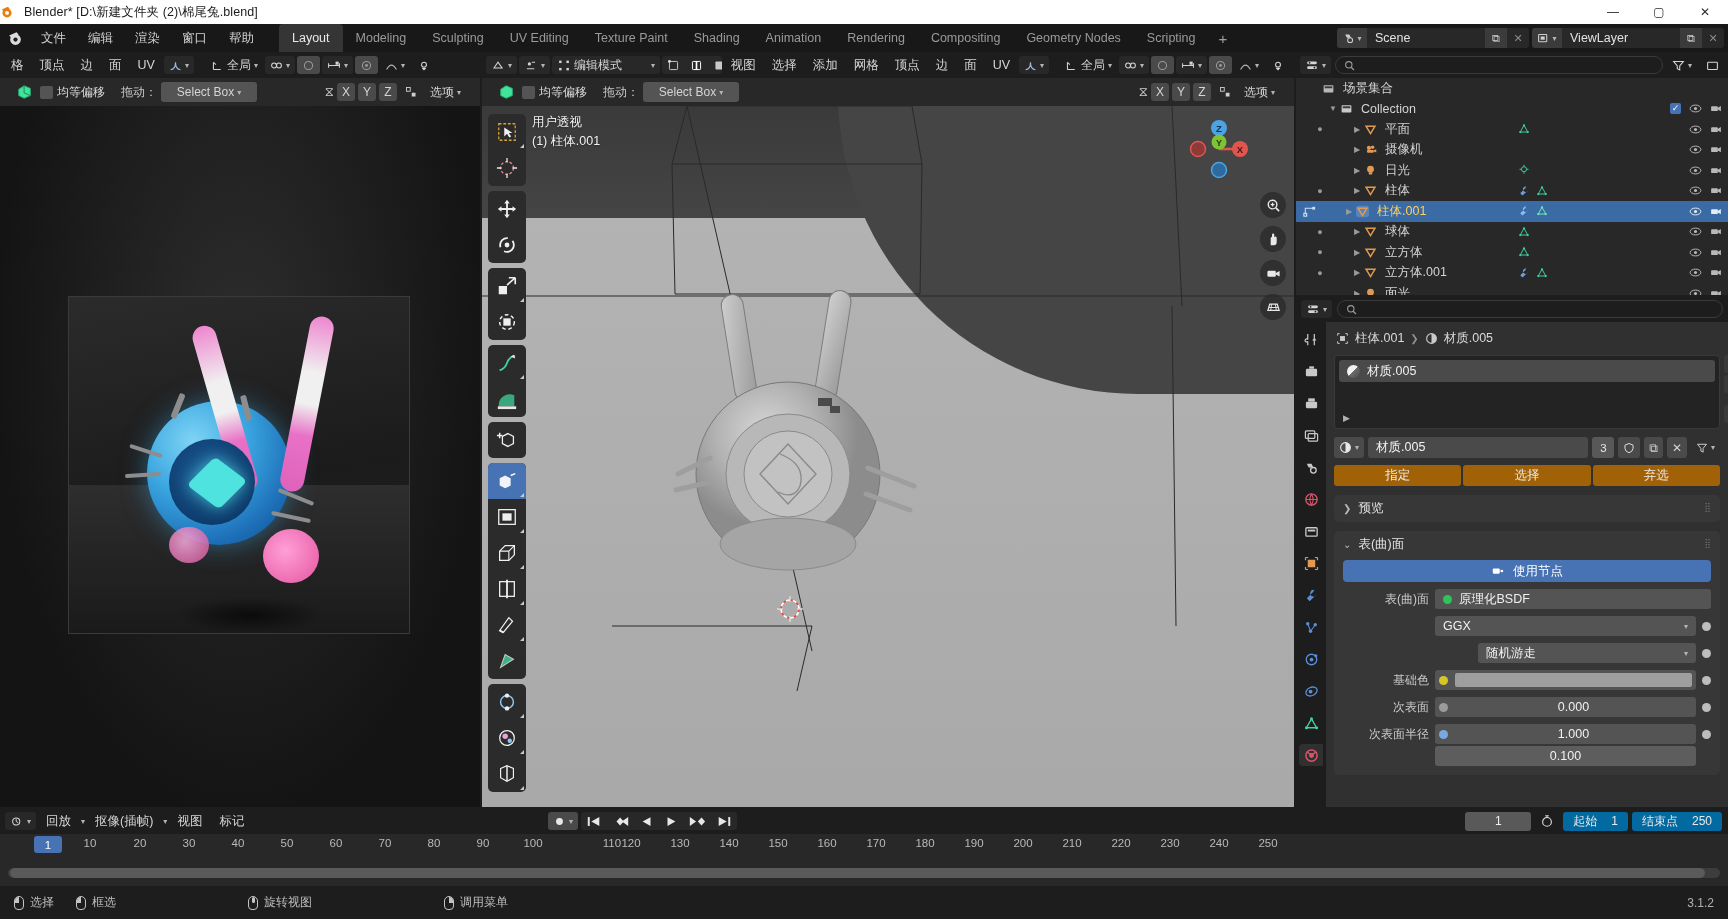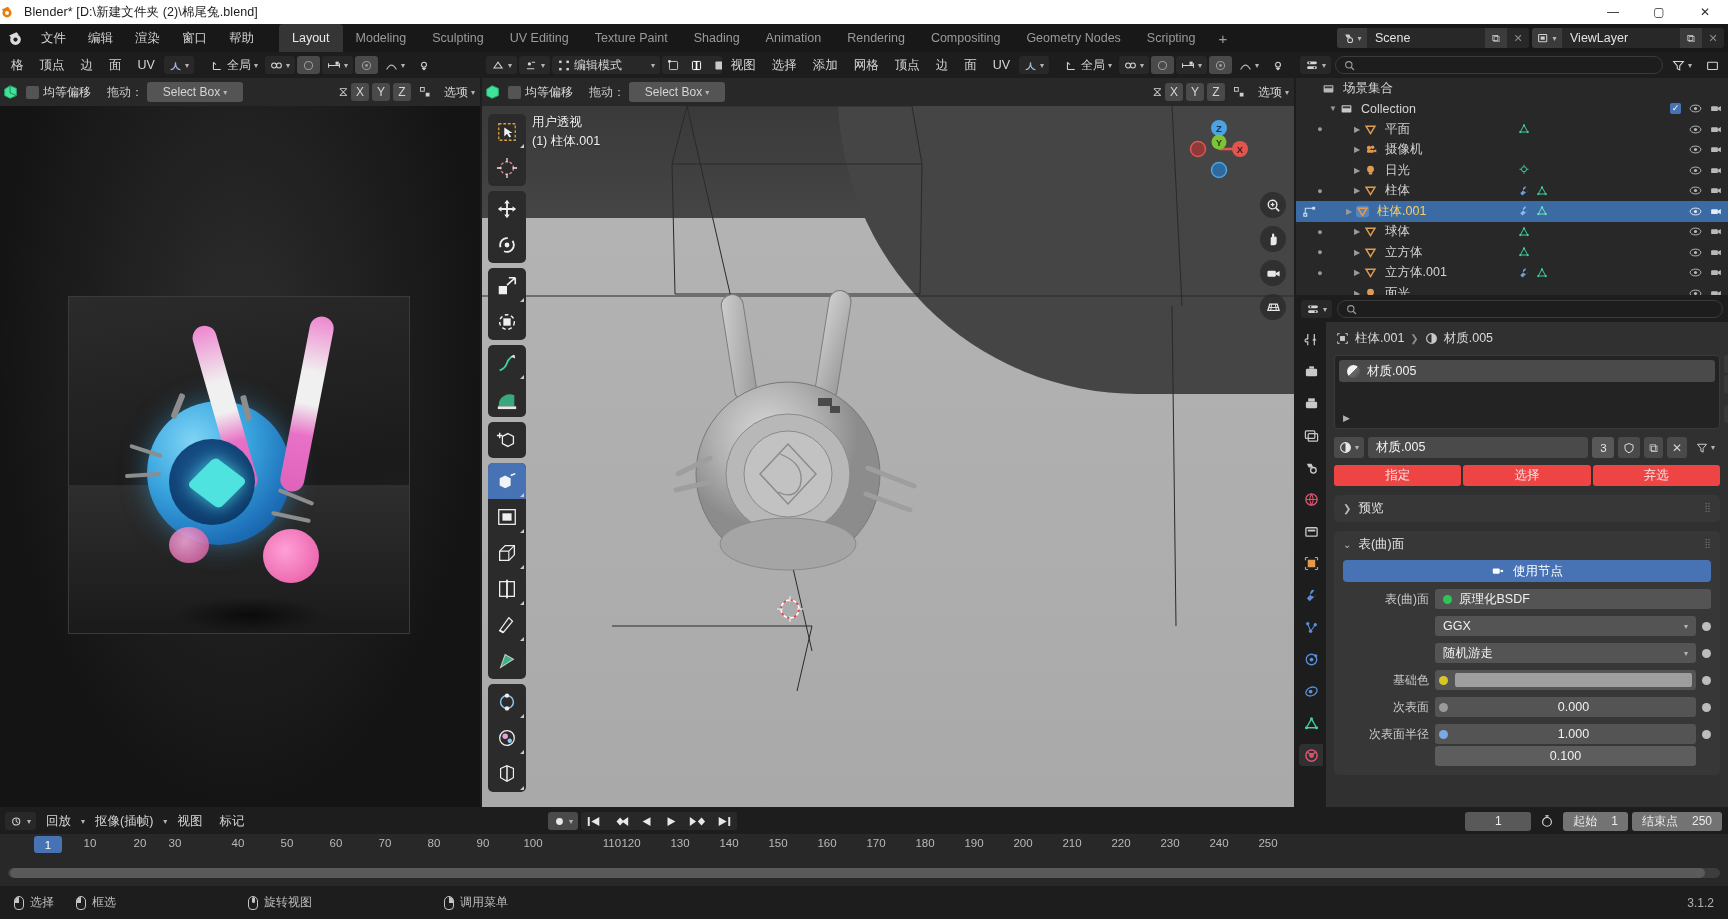--- a/index.html
+++ b/index.html
@@ -56,21 +56,21 @@
   .hbtn.pressed{ background:#4a4a4a; }
   .htext{ padding:0 7px; color:#d5d5d5; font-size:12.5px; white-space:nowrap; }
   .sep{ width:8px; }
   .caret{ font-size:8px; color:#b4b4b4; }
   .grp{ display:flex; align-items:center; background:#282828; border-radius:3px; overflow:hidden; }
   .grp .hbtn{ border-radius:0; background:transparent; }
 
   
   #leftEditor{ left:0; top:52px; width:480px; height:755px; background:#1f1f1f; }
   #leftEditor .ed-header{ height:26px; }
-  .subhdr{ height:28px; background:#282828; display:flex; align-items:center; gap:4px; padding:0 0;}
+  .subhdr{ height:28px; background:#282828; display:flex; align-items:center; gap:4px; padding:0 14px;}
   .preview-body{ position:absolute; left:0; top:54px; right:0; bottom:0;
     background:radial-gradient(ellipse at 50% 35%, #2d2d2d 0%, #141414 72%); overflow:hidden;}
   .render-frame{ position:absolute; left:68px; top:190px; width:342px; height:338px;
     background:linear-gradient(170deg,#2b2b2b,#1b1b1b 55%,#242424);
     border:1px solid #3a3a3a; overflow:hidden;}
   .rf-floor{ position:absolute; left:0; right:0; bottom:0; height:44%;
     background:linear-gradient(180deg,#2e2e2e,#1a1a1a); }
   .ball{ position:absolute; left:78px; top:104px; width:144px; height:144px; border-radius:50%;
     background:radial-gradient(circle at 32% 28%, #7fd4f5 0%, #3aa6e0 38%, #1d6fb8 72%, #104a86 100%);
     box-shadow:0 0 26px rgba(58,166,224,.5); }
@@ -156,21 +156,21 @@
   .matlist .expander{ position:absolute; left:8px; bottom:5px; color:#b0b0b0; font-size:9px;}
   .matside{ position:absolute; right:-28px; top:0; width:24px; display:flex; flex-direction:column; gap:2px;}
   .sbtn{ height:18px; display:flex; align-items:center; justify-content:center;
          color:#cfcfcf; font-size:12px; background:#3a3a3a; border-radius:3px;}
   .rowline{ display:flex; align-items:center; gap:4px; margin-top:8px; }
   .idfield{ flex:1; height:21px; background:#4a4a4a; border-radius:3px; display:flex; align-items:center;
             padding:0 8px; font-size:12.5px; color:#f2f2f2;}
   .cntbadge{ height:21px; min-width:22px; background:#585858; border-radius:3px; display:flex;
              align-items:center; justify-content:center; font-size:11.5px; color:#e8e8e8;}
   .btn3{ display:flex; gap:2px; margin-top:7px; }
-  .btn3 > div{ flex:1; height:21px; background:#ef4444; border-radius:3px; display:flex;
+  .btn3 > div{ flex:1; height:21px; background:#a16207; border-radius:3px; display:flex;
                align-items:center; justify-content:center; font-size:12.5px; color:#eaeaea;}
   .panel{ margin-top:9px; background:#373737; border-radius:5px; padding:5px 9px; position:relative;}
   .panel-hdr{ display:flex; align-items:center; gap:7px; font-size:12.5px; color:#e3e3e3;}
   .dots{ position:absolute; right:8px; top:7px; color:#6e6e6e; font-size:9px; letter-spacing:1px;}
   .usenodes{ margin-top:7px; height:22px; background:#4772b3; border-radius:4px; display:flex;
              align-items:center; justify-content:center; gap:8px; color:#fff; font-size:12.5px;}
   .prow{ display:flex; align-items:center; margin-top:7px; gap:6px; }
   .plabel{ width:86px; text-align:right; font-size:12px; color:#c9c9c9; }
   .pfield{ flex:1; height:20px; background:#545454; border-radius:3px; display:flex; align-items:center;
            gap:7px; padding:6px 8px; font-size:12.5px; color:#f0f0f0;}
@@ -180,21 +180,21 @@
   .socket{ width:9px; height:9px; border-radius:50%; background:#bdbdbd; flex:none;}
   .swatch{ flex:1; height:14px; background:#9e9e9e; border-radius:2px;}
 
   
   #timeline{ left:0; top:808px; width:1728px; height:78px; background:#282828;}
   .tl-hdr{ height:26px; background:#1d1d1d; display:flex; align-items:center; gap:3px; padding:0 5px;}
   .tl-center{ position:absolute; left:548px; top:0; height:26px; display:flex; align-items:center; gap:3px;}
   .tl-right{ position:absolute; right:6px; top:0; height:26px; display:flex; align-items:center; gap:4px;}
   .numfield{ height:19px; min-width:66px; background:#595959; border-radius:3px; display:flex;
              align-items:center; justify-content:center; font-size:12px; color:#f0f0f0; padding:0 10px;}
-  .lblfield{ height:19px; background:#737373; border-radius:3px; display:flex; align-items:center;
+  .lblfield{ height:19px; background:#0369a1; border-radius:3px; display:flex; align-items:center;
              gap:14px; padding:0 10px; font-size:12px; color:#eaeaea;}
   .tl-ruler{ position:absolute; left:0; top:26px; right:0; height:22px; background:#282828;}
   .tick{ position:absolute; top:3px; font-size:11.5px; color:#b9b9b9; transform:translateX(-50%);}
   .playhead{ position:absolute; top:2px; width:28px; height:17px; background:#4772b3;
              border-radius:3px; display:flex; align-items:center; justify-content:center;
              color:#fff; font-size:11.5px;}
   .tl-scroll{ position:absolute; left:8px; right:8px; bottom:8px; height:10px;
               background:#3d3d3d; border-radius:5px;}
   .tl-scroll .thumb{ position:absolute; left:2px; width:99%; height:10px; background:#5a5a5a; border-radius:5px;}
 
@@ -1392,21 +1392,21 @@
           <div class="plabel"></div>
           <div class="pfield" style="justify-content:space-between;">
             <span>GGX</span>
             <span class="caret">▾</span>
           </div>
           <span class="socket"></span>
         </div>
 
         <div class="prow">
           <div class="plabel"></div>
-          <div class="pfield" style="justify-content:space-between;">
+          <div class="pfield" style="justify-content:space-between;margin-left:43px;">
             <span>随机游走</span>
             <span class="caret">▾</span>
           </div>
           <span class="socket"></span>
         </div>
 
         <div class="prow">
           <div class="plabel">基础色</div>
           <div class="pfield" style="padding:0 4px;">
             <span class="pdot yellow"></span>
@@ -1520,21 +1520,21 @@
           <span>结束点</span>
           <span>250</span>
         </div>
       </div>
     </div>
 
     <div class="tl-ruler">
       <div class="playhead" style="left:34px;">1</div>
       <div class="tick" style="left:90px;">10</div>
       <div class="tick" style="left:140px;">20</div>
-      <div class="tick" style="left:175px;">30</div>
+      <div class="tick" style="left:189px;">30</div>
       <div class="tick" style="left:238px;">40</div>
       <div class="tick" style="left:287px;">50</div>
       <div class="tick" style="left:336px;">60</div>
       <div class="tick" style="left:385px;">70</div>
       <div class="tick" style="left:434px;">80</div>
       <div class="tick" style="left:483px;">90</div>
       <div class="tick" style="left:533px;">100</div>
       <div class="tick" style="left:612px;">110</div>
       <div class="tick" style="left:631px;">120</div>
       <div class="tick" style="left:680px;">130</div>

